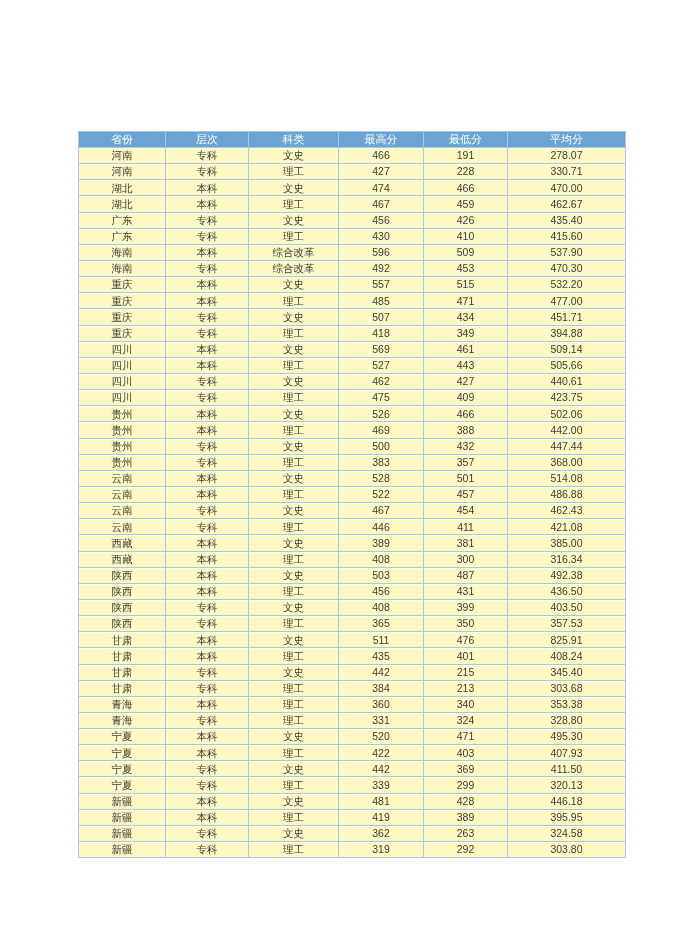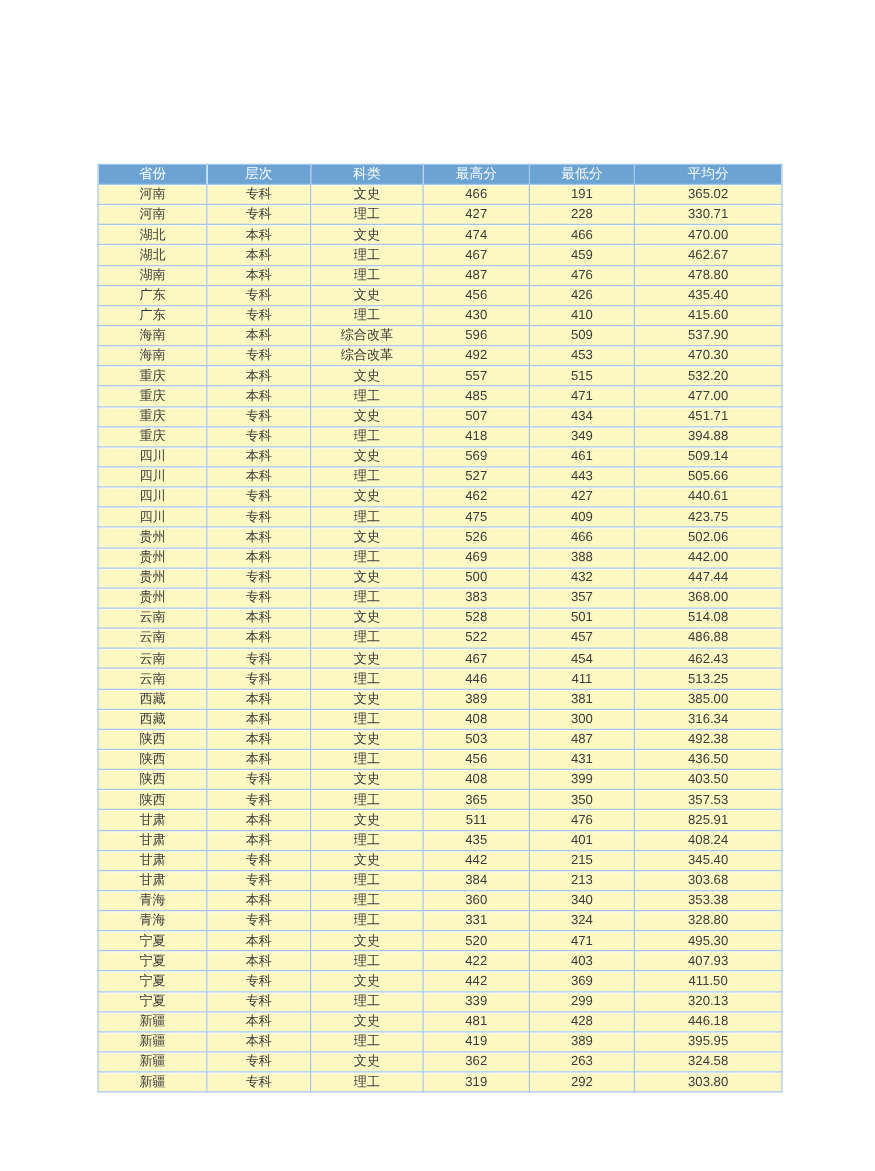--- a/index.html
+++ b/index.html
@@ -86,21 +86,21 @@
           <th>平均分</th>
         </tr>
     </thead>
     <tbody>
         <tr>
           <td>河南</td>
           <td>专科</td>
           <td>文史</td>
           <td>466</td>
           <td>191</td>
-          <td>365.02</td>
+          <td>278.07</td>
         </tr>
         <tr>
           <td>河南</td>
           <td>专科</td>
           <td>理工</td>
           <td>427</td>
           <td>228</td>
           <td>330.71</td>
         </tr>
         <tr>
@@ -111,28 +111,20 @@
           <td>466</td>
           <td>470.00</td>
         </tr>
         <tr>
           <td>湖北</td>
           <td>本科</td>
           <td>理工</td>
           <td>467</td>
           <td>459</td>
           <td>462.67</td>
-        </tr>
-        <tr>
-          <td>湖南</td>
-          <td>本科</td>
-          <td>理工</td>
-          <td>487</td>
-          <td>476</td>
-          <td>478.80</td>
         </tr>
         <tr>
           <td>广东</td>
           <td>专科</td>
           <td>文史</td>
           <td>456</td>
           <td>426</td>
           <td>435.40</td>
         </tr>
         <tr>
@@ -278,21 +270,21 @@
           <td>467</td>
           <td>454</td>
           <td>462.43</td>
         </tr>
         <tr>
           <td>云南</td>
           <td>专科</td>
           <td>理工</td>
           <td>446</td>
           <td>411</td>
-          <td>513.25</td>
+          <td>421.08</td>
         </tr>
         <tr>
           <td>西藏</td>
           <td>本科</td>
           <td>文史</td>
           <td>389</td>
           <td>381</td>
           <td>385.00</td>
         </tr>
         <tr>

